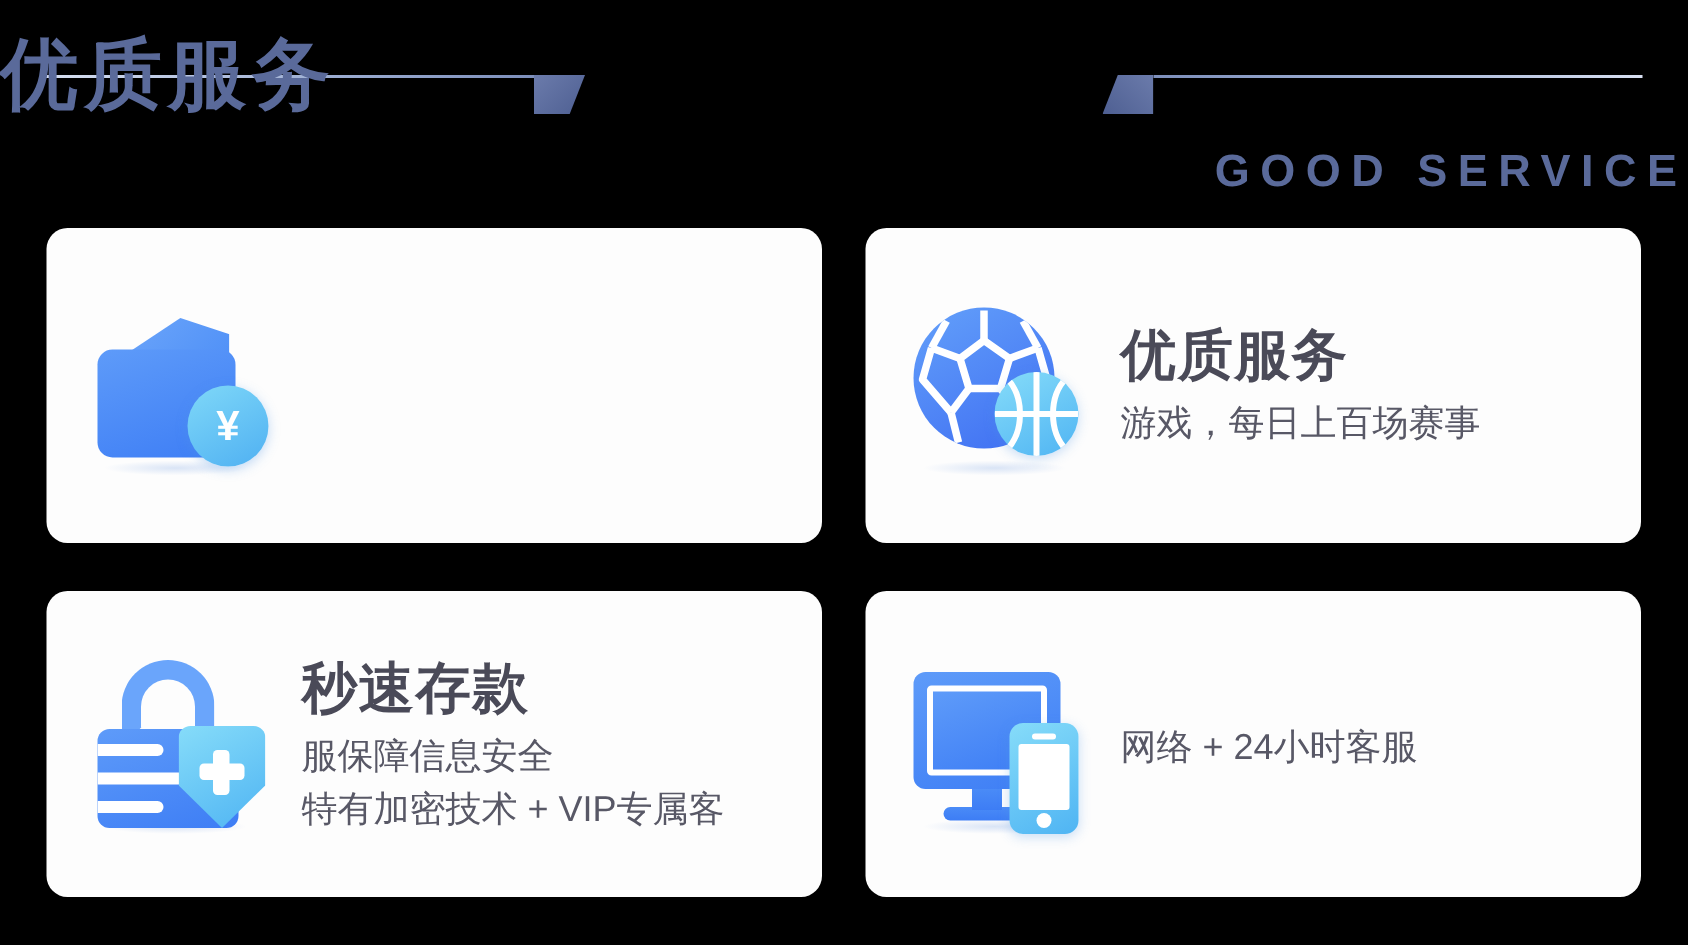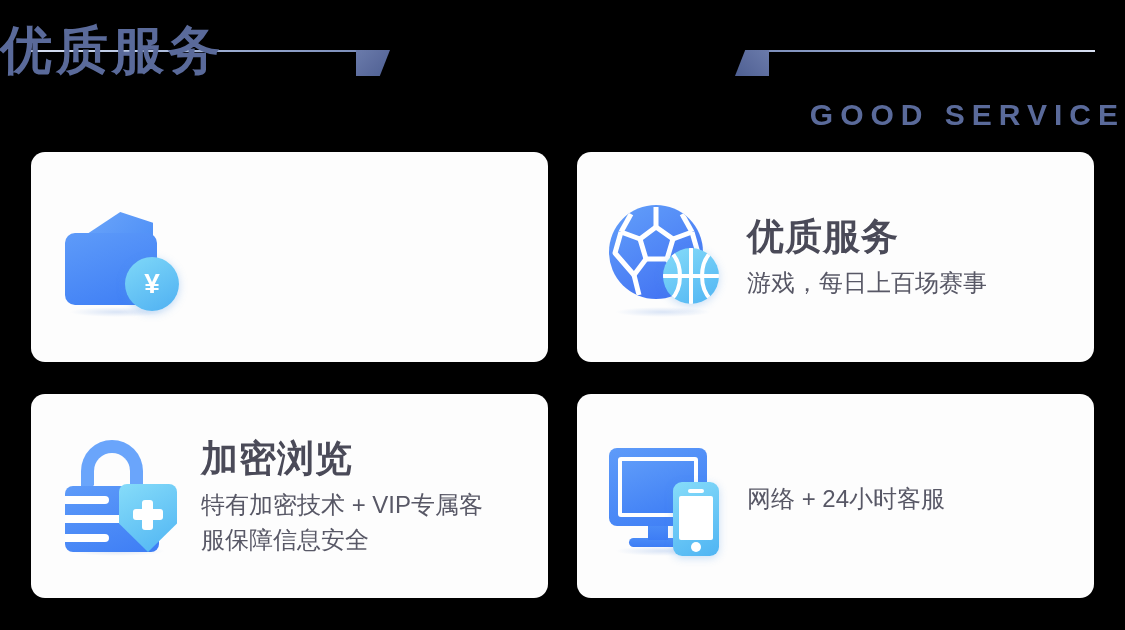--- a/index.html
+++ b/index.html
@@ -304,24 +304,24 @@
         <div class="lock-slot" style="top:10px;width:44px;"></div>
         <div class="lock-slot" style="top:29px;width:58px;"></div>
         <div class="lock-slot" style="top:48px;width:44px;"></div>
       </div>
       <div class="lock-shield">
         <div class="cross-h"></div>
         <div class="cross-v"></div>
       </div>
     </div>
     <div class="txt-box">
-      <div class="card-title">加密浏览</div>
+      <div class="card-title">秒速存款</div>
       <div class="card-sub wide">
+        <div>服保障信息安全</div>
         <div>特有加密技术 + VIP专属客</div>
-        <div>服保障信息安全</div>
       </div>
     </div>
   </div>
 
   <div class="card">
     <div class="icon-box">
       <div class="soft-shadow"></div>
       <div class="mon-base"></div>
       <div class="mon-neck"></div>
       <div class="mon-outer">

